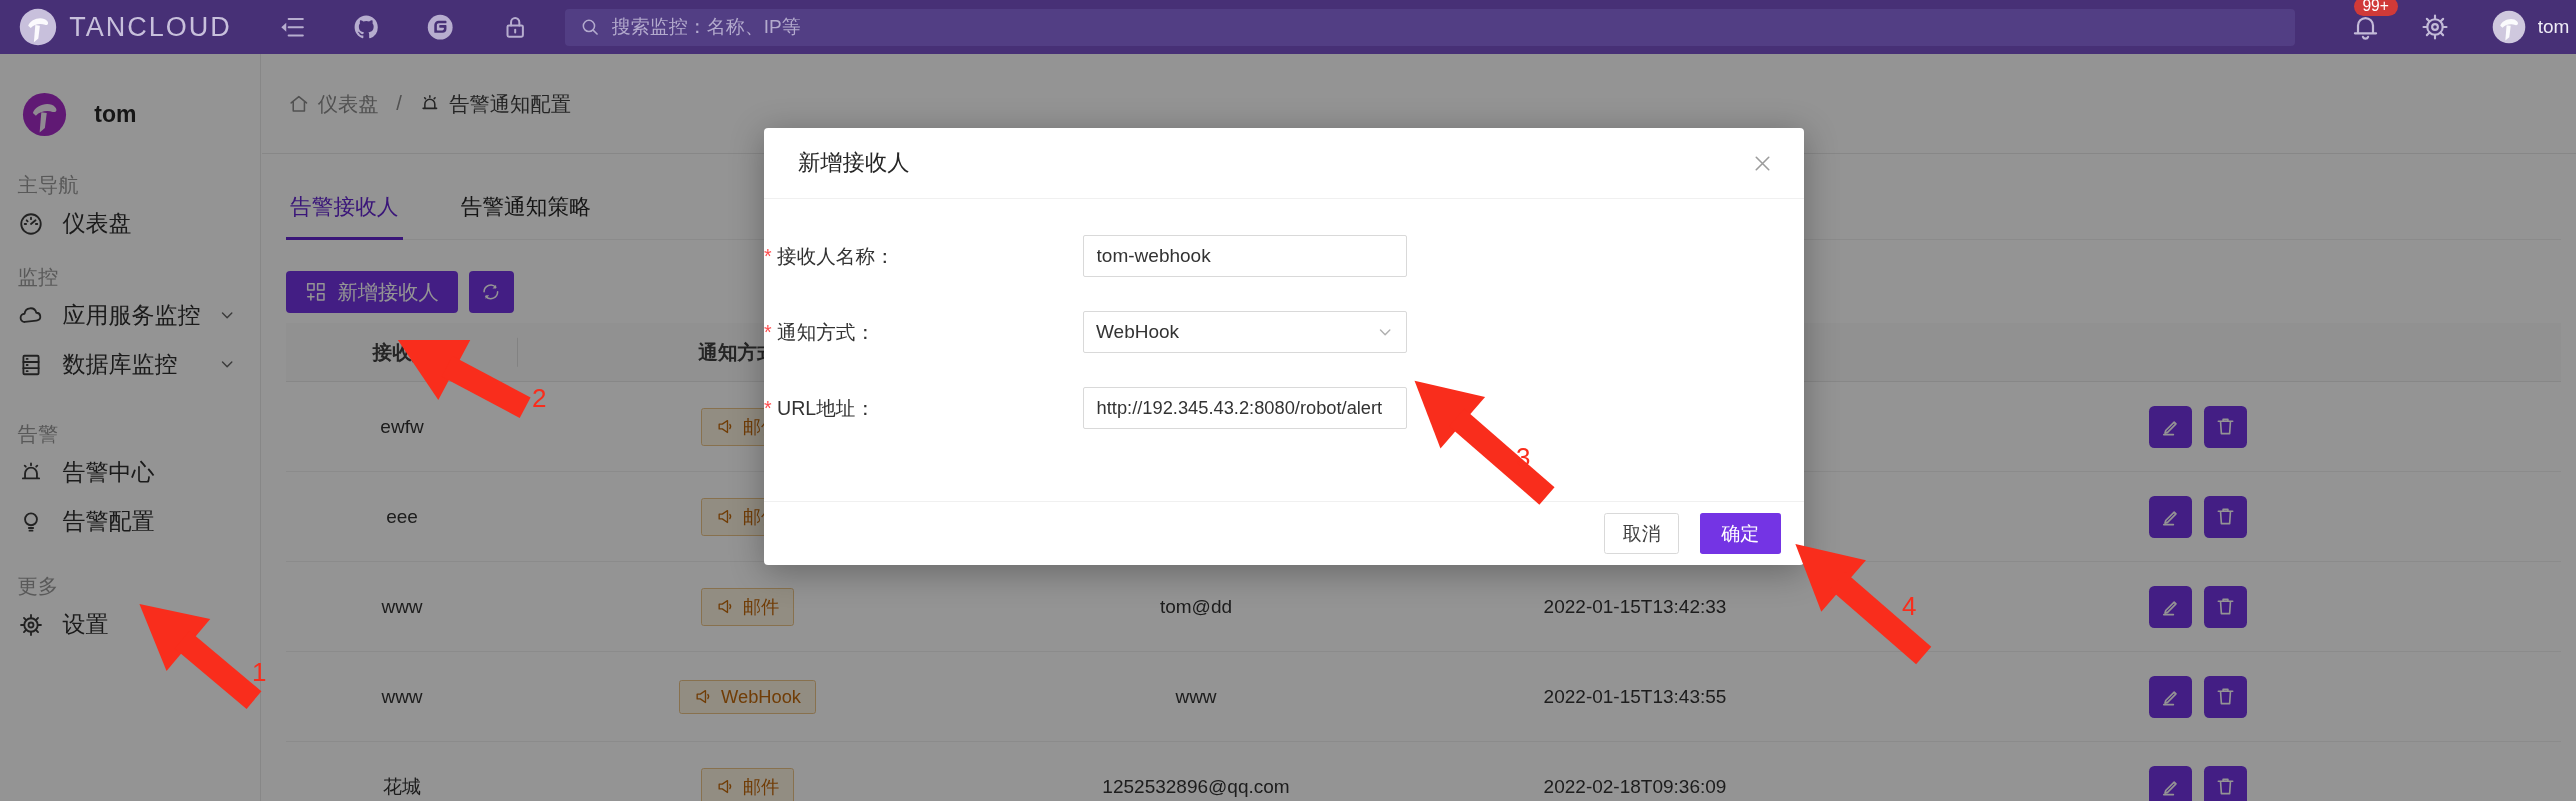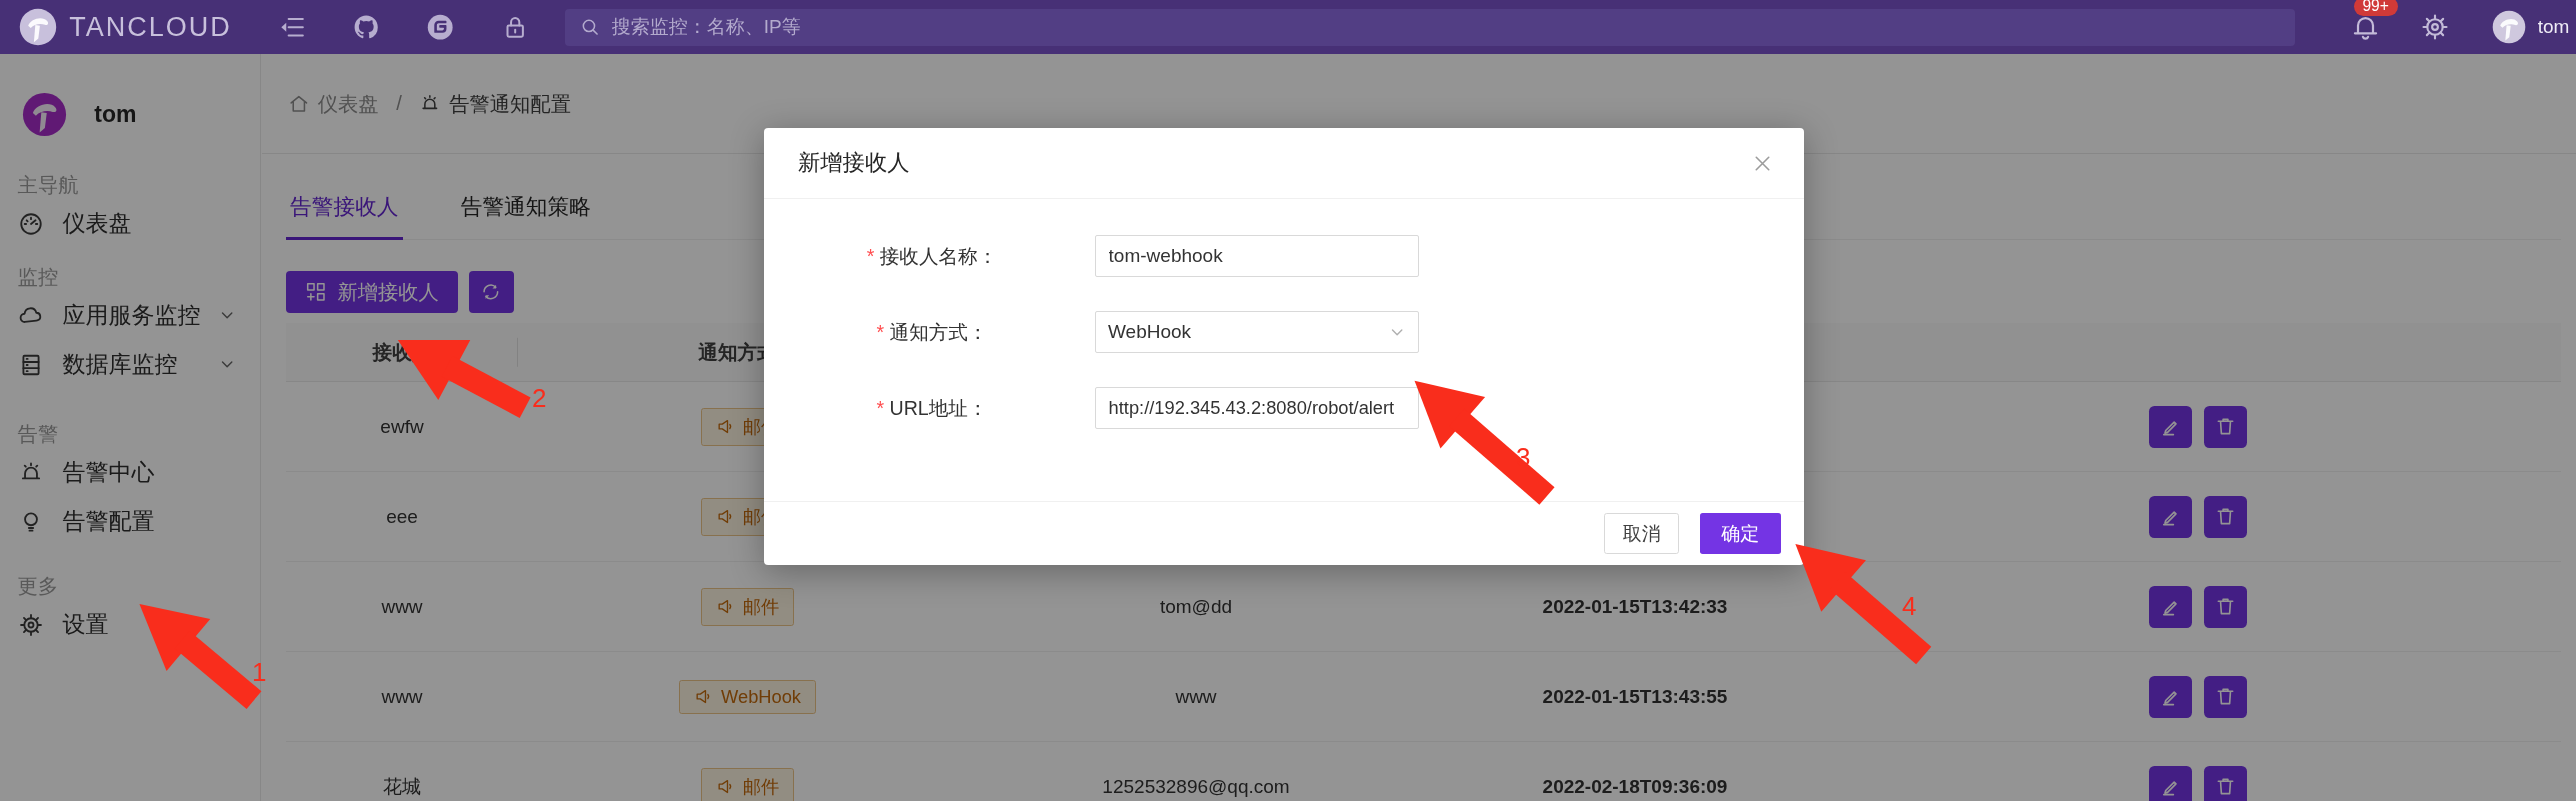--- a/index.html
+++ b/index.html
@@ -61,40 +61,40 @@
   .btn-primary .bic,.btn-icon .bic{width:21.7px;height:21.7px;}
 
   
   .table{margin:10.8px 0 0 24px;width:2275px;}
   .thead{display:flex;height:58px;background:#fafafa;border-bottom:1.4px solid #e8e8e8;align-items:center;}
   .th{font-size:19.6px;font-weight:600;color:#404040;text-align:center;position:relative;}
   .th:not(:last-child)::after{content:"";position:absolute;right:0;top:50%;transform:translateY(-50%);
        width:1.4px;height:28.4px;background:#e0e0e0;}
   .tr{display:flex;height:89px;border-bottom:1.4px solid #efefef;align-items:center;}
   .td{font-size:19px;color:#333;text-align:center;display:flex;align-items:center;justify-content:center;}
-  .c1{width:232px;}.c2{width:439px;}.c3{width:478px;}.c4{width:400px;font-weight:bold;}.c5{width:726px;}
+  .c1{width:232px;}.c2{width:439px;}.c3{width:478px;}.c4{width:400px;}.c5{width:726px;}
   .tag{display:inline-flex;align-items:center;gap:8.1px;border:1.4px solid #eac387;background:#fcf3e1;
        color:#c2690c;font-size:18.3px;padding:5.4px 13.5px;border-radius:2.7px;margin-left:20px;}
   .tag .tic{width:19px;height:19px;}
   .rowops{display:flex;gap:12.2px;justify-content:center;}
   .opbtn{width:43px;height:42px;background:#7434e4;border:none;border-radius:5.4px;color:#fff;
          display:flex;align-items:center;justify-content:center;cursor:pointer;}
   .opbtn .oic{width:23px;height:23px;}
 
   
   .mask{position:absolute;left:0;top:54px;right:0;bottom:0;background:rgba(0,0,0,0.42);z-index:40;}
   .modal{position:absolute;left:764px;top:128px;width:1040px;height:437px;background:#fff;
          border-radius:4.1px;z-index:50;box-shadow:0 6.8px 34px rgba(0,0,0,.3);}
   .modal-head{height:71px;border-bottom:1.4px solid #f0f0f0;display:flex;align-items:center;
               justify-content:space-between;padding:0 30px 0 34px;box-sizing:border-box;}
   .modal-title{font-size:22.3px;color:#262626;font-weight:500;}
   .modal-close{width:23px;height:23px;color:#9c9c9c;cursor:pointer;background:none;border:none;padding:0;}
   .fieldrow{position:absolute;left:0;width:100%;height:42px;display:flex;align-items:center;}
   .frow1{top:107px;}.frow2{top:183px;}.frow3{top:259px;}
-  .flabel{width:312px;text-align:center;font-size:19.6px;color:#333;margin-left:12px;}
+  .flabel{width:312px;text-align:left;font-size:19.6px;color:#333;}
   .req{color:#ff4d4f;margin-right:5.4px;}
   .fbox{margin-left:6.8px;width:324px;height:42px;border:1.4px solid #d9d9d9;border-radius:2px;
         box-sizing:border-box;display:flex;align-items:center;position:relative;background:#fff;}
   .fbox input{border:none;outline:none;font-size:19px;color:#333;margin:0 10.8px;width:298px;
         font-family:inherit;background:transparent;}
   .selval{font-size:19px;color:#333;margin-left:12.2px;}
   .selchev{position:absolute;right:10.8px;width:20.3px;height:20.3px;color:#b0b0b0;}
   .modal-foot{position:absolute;left:0;right:0;top:373px;border-top:1.4px solid #f0f0f0;height:63px;
               display:flex;align-items:center;justify-content:flex-end;padding-right:23px;gap:20.3px;}
   .btn-cancel{height:41px;padding:0 17.6px;background:#fff;border:1.4px solid #d9d9d9;border-radius:2.7px;

